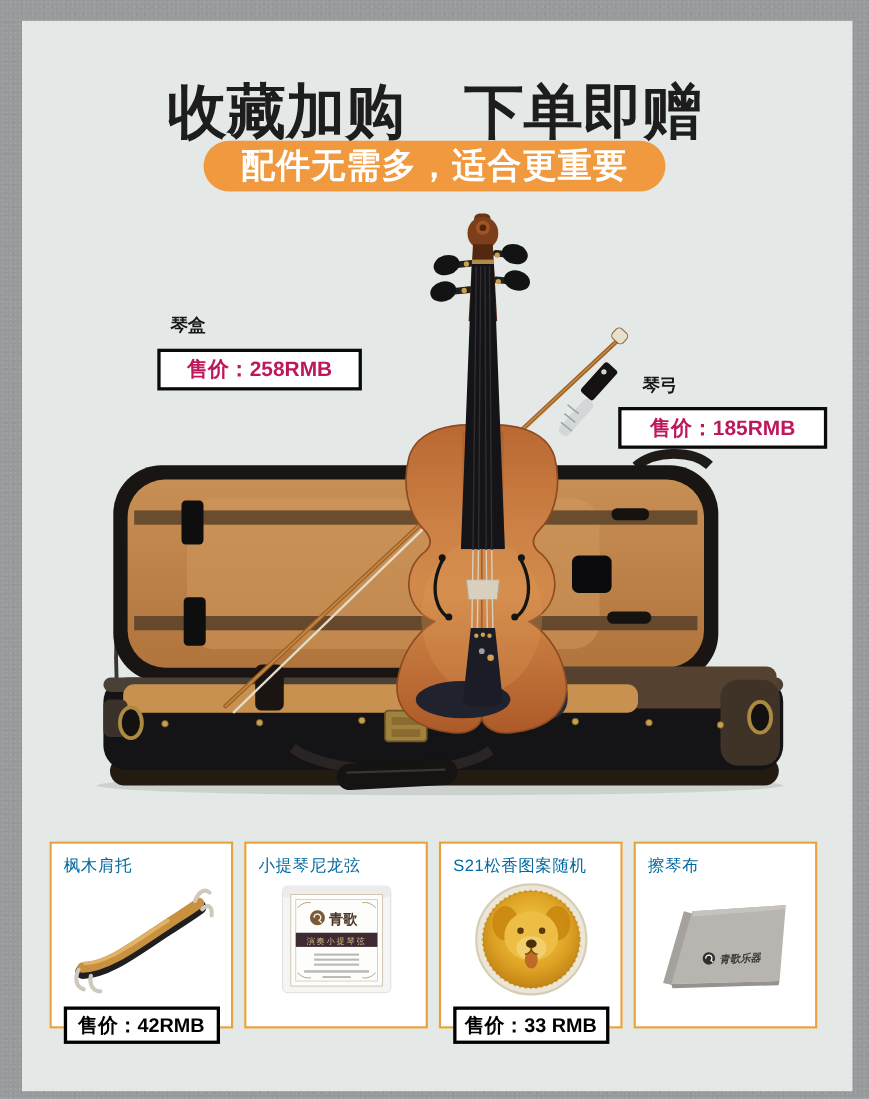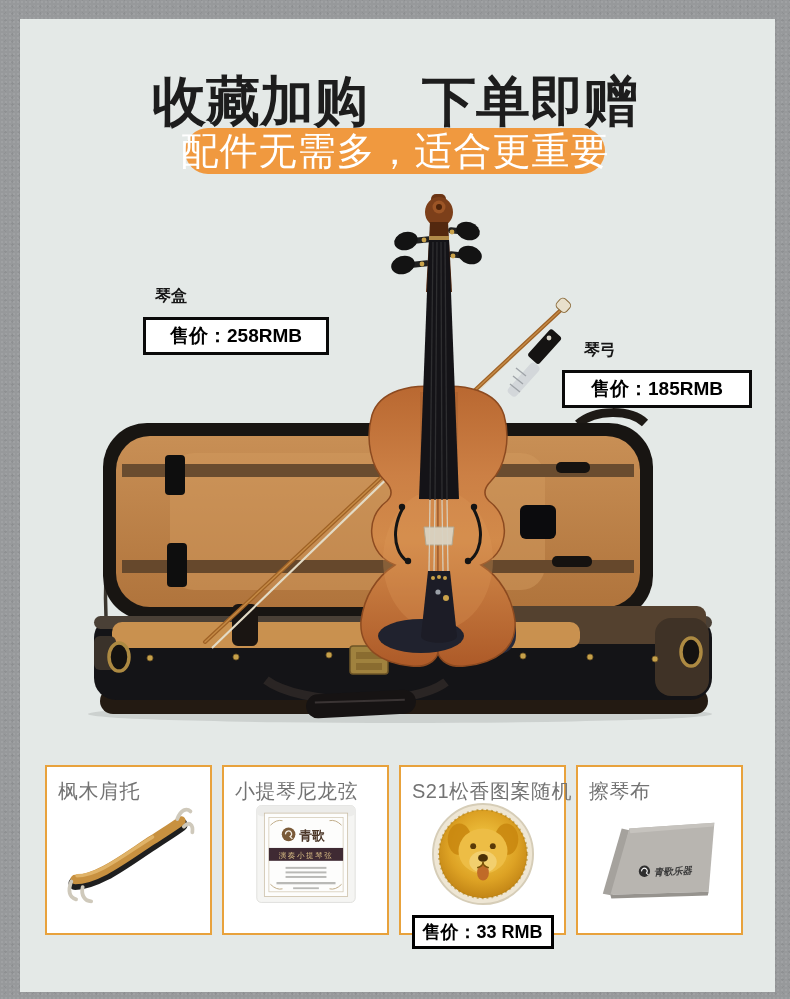--- a/index.html
+++ b/index.html
@@ -25,44 +25,44 @@
   }
   .abs{position:absolute;}
   .main-title{
     left:0;top:42px;width:790px;text-align:center;
     font-size:54px;font-weight:700;color:#1d1d1d;letter-spacing:0px;
     white-space:nowrap;
     margin-top:24px;
   }
   .pill{
     left:185px;top:128px;width:420px;height:46px;border-radius:24px;
-    background:var(--accent);color:#fff;font-size:38px;font-weight:400;
+    background:var(--accent);color:#fff;font-size:31px;font-weight:700;
     display:flex;align-items:center;justify-content:center;
     letter-spacing:1px;white-space:nowrap;
   }
   .scene-svg{left:0;top:0;pointer-events:none;}
   .tag-name{
     font-size:16px;font-weight:600;color:#161616;white-space:nowrap;
   }
   .big-price{
-    background:#fff;border:3px solid #0a0a0a;color:#000000;
+    background:#fff;border:3px solid #0a0a0a;color:#be185d;
     font-size:19px;font-weight:600;
     display:flex;align-items:center;justify-content:center;white-space:nowrap;
   }
   #case-name{left:155px;top:286px;}
   #case-price{left:143px;top:317px;width:180px;height:32px;}
   #bow-name{left:584px;top:340px;}
   #bow-price{left:562px;top:370px;width:184px;height:32px;text-align:right;}
   .card{
     position:absolute;top:765px;width:167px;height:170px;
     background:#fff;border:2px solid var(--card-border);box-sizing:border-box;
   }
   #card-0{left:45px;}#card-1{left:222px;}#card-2{left:399px;}#card-3{left:576px;}
   .card-title{
-    position:absolute;top:11px;left:11px;font-size:20px;color:#737373;
+    position:absolute;top:11px;left:11px;font-size:15px;color:#0369a1;
     white-space:nowrap;letter-spacing:0.5px;
   }
   .card-art{
     position:absolute;top:34px;left:0;right:0;height:106px;
     display:flex;align-items:center;justify-content:center;
   }
   .price-tag{
     position:absolute;bottom:-16px;left:50%;transform:translateX(-50%);
     width:136px;height:28px;background:#fff;border:3px solid #000;
     display:flex;align-items:center;justify-content:center;
@@ -244,20 +244,21 @@
       <path d="M 18,82 C 42,82 72,58 100,40 C 112,32 122,26 130,20" stroke="#c89140" stroke-width="10" fill="none" stroke-linecap="round"></path>
       <path d="M 20,78 C 44,78 72,54 100,37" stroke="#e0b368" stroke-width="3.5" fill="none" stroke-linecap="round"></path>
       <g stroke="#cfc9bb" stroke-width="4" fill="none" stroke-linecap="round">
         <path d="M 126,18 C 130,8 136,6 140,10"></path>
         <path d="M 133,26 C 139,20 143,24 142,32"></path>
         <path d="M 14,84 C 10,94 12,101 19,103"></path>
         <path d="M 26,90 C 24,98 28,105 35,105"></path>
       </g>
     </svg>
   </div>
+  <div class="price-tag">售价：42RMB</div>
 </div>
 
 <div class="card" id="card-1">
   <div class="card-title">小提琴尼龙弦</div>
   <div class="card-art">
     <svg width="122" height="106" viewBox="0 0 150 140">
       <rect x="10" y="6" width="130" height="128" rx="6" fill="#f5f5f3" stroke="#d9d9d5"></rect>
       <rect x="10" y="6" width="130" height="14" rx="6" fill="#ececea"></rect>
       <rect x="20" y="16" width="110" height="110" fill="#fdfdfc" stroke="#c9bda4"></rect>
       <rect x="26" y="22" width="98" height="98" fill="none" stroke="#c9bda4" stroke-width="0.8"></rect>

